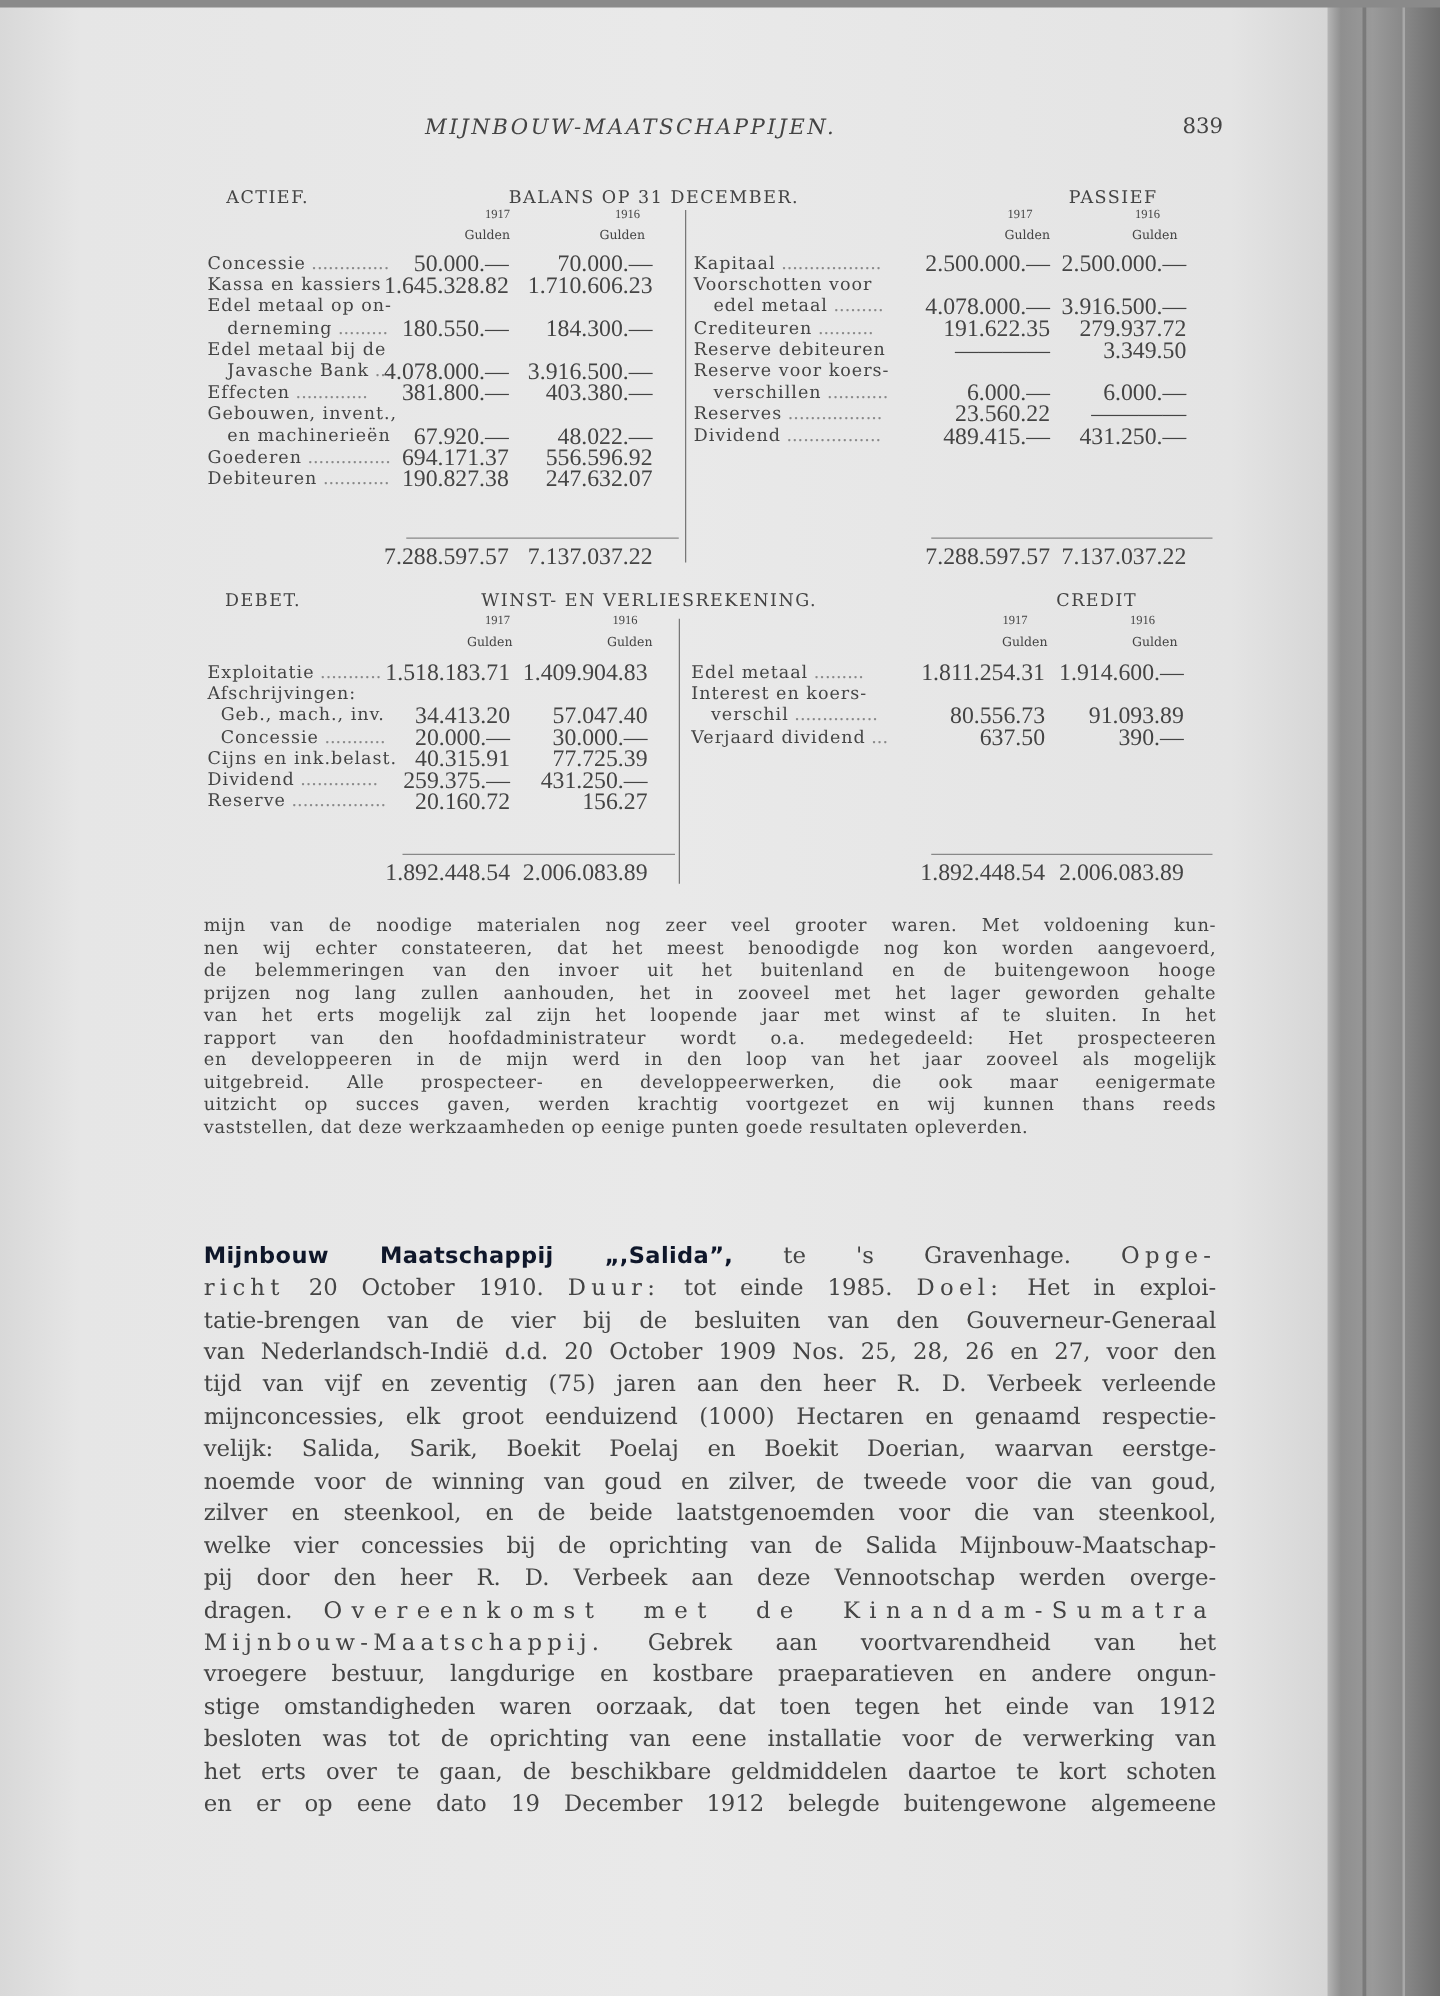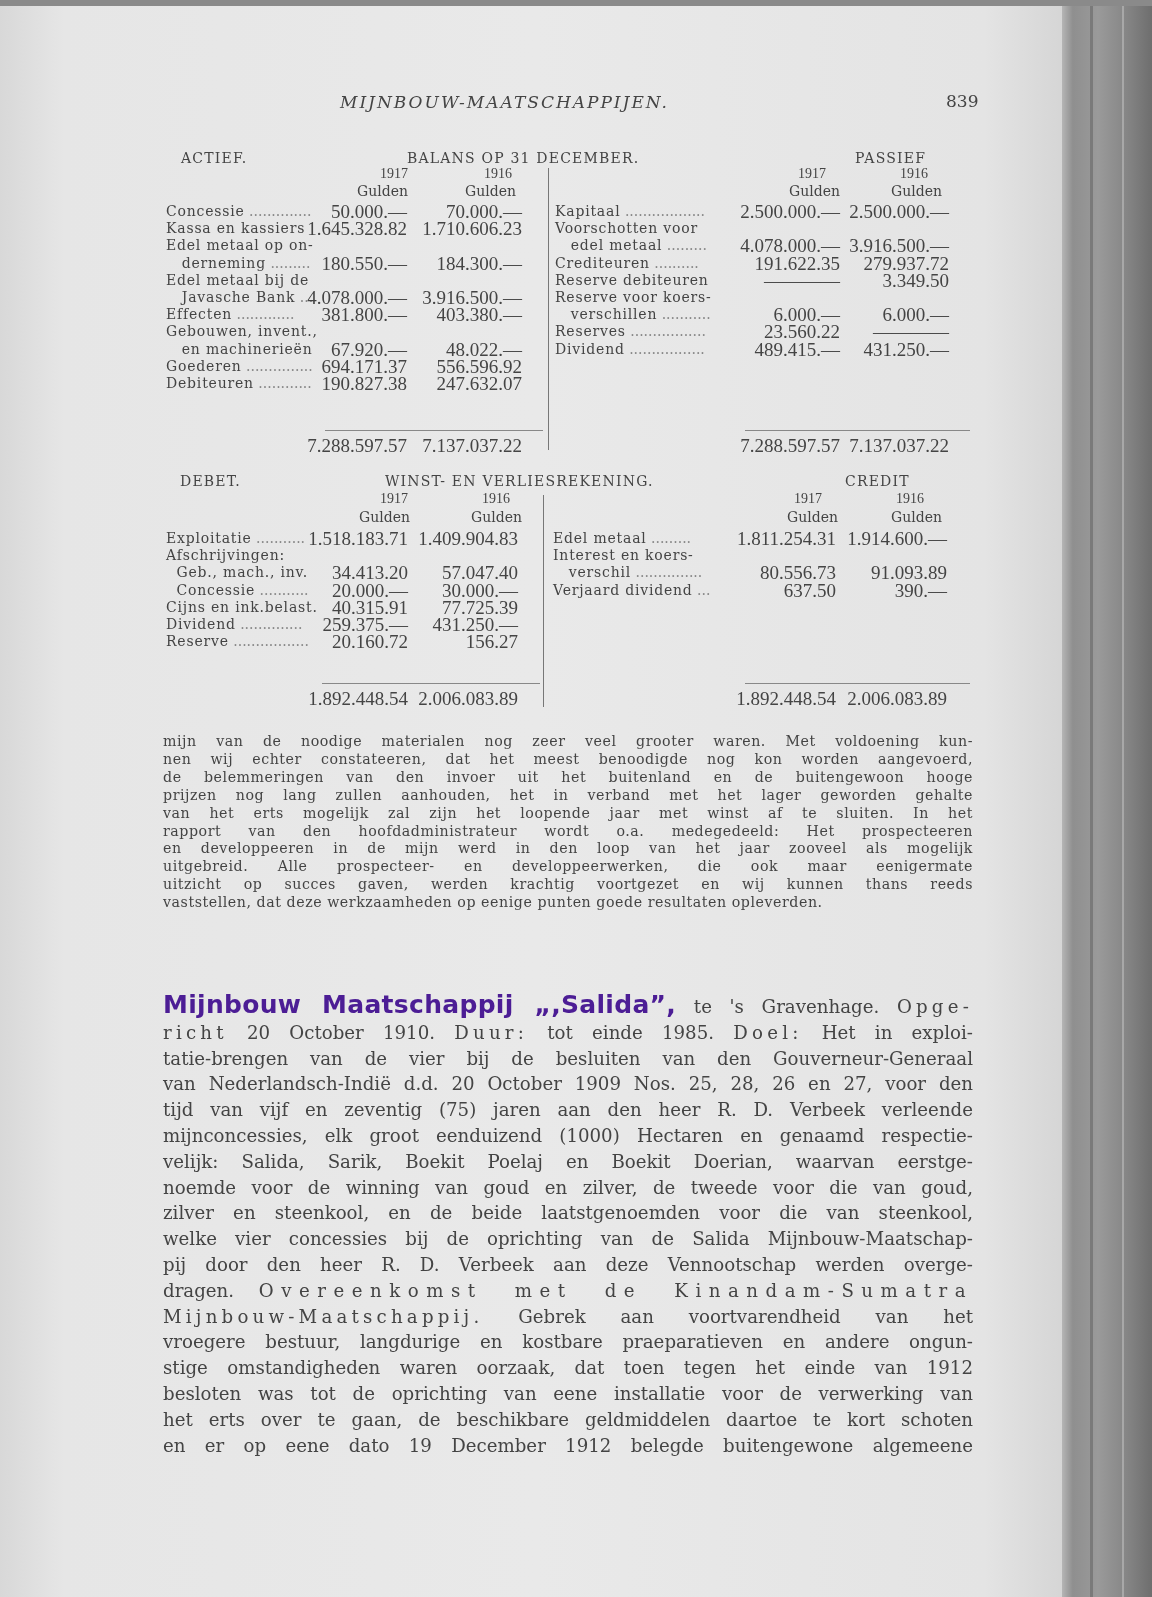--- a/index.html
+++ b/index.html
@@ -22,33 +22,33 @@
 
   .running-head { position:absolute; top:92px; left:340px; font-style:italic; font-size:17px; letter-spacing:2px; color:#444; }
   .page-no { position:absolute; top:91px; left:946px; font-size:17px; color:#444; }
 
   .tbl { position:absolute; font-size:14px; line-height:17.2px; color:#444; }
   .tbl .row { position:relative; height:17.2px; white-space:nowrap; }
   .tbl .lbl { position:absolute; letter-spacing:0.8px; }
   .tbl .v1, .tbl .v2 { position:absolute; text-align:right; font-family:"Liberation Serif", serif; font-size:19px; }
   .tbl .dots { color:#888; letter-spacing:0; }
   .hdr { position:absolute; font-size:14px; letter-spacing:1.2px; color:#444; }
-  .colhdr { position:absolute; text-align:right; font-size:14px; color:#444; }
+  .colhdr { position:absolute; text-align:right; font-size:10px; color:#444; }
   .colhdr.yr { font-family:"Liberation Serif", serif; }
   .vline { position:absolute; width:1px; background:#777; }
   .hline { position:absolute; height:1px; background:#888; }
 
   .report { position:absolute; left:163px; top:733px; width:810px; font-size:14.2px; line-height:17.9px; letter-spacing:0.55px; text-align:justify; color:#444; }
   .report .lead { font-family:"DejaVu Sans", sans-serif; font-weight:bold; font-size:13.5px; color:#333; letter-spacing:0.6px; }
   .report .line { display:block; white-space:nowrap; text-align:justify; text-align-last:justify; }
   .report .line.last { text-align-last:left; }
 
   .company { position:absolute; left:163px; top:992px; width:810px; font-size:18.2px; line-height:25.8px; text-align:justify; color:#444; }
   .company .line { display:block; white-space:nowrap; text-align:justify; text-align-last:justify; }
-  .company .title { font-family:"DejaVu Sans", sans-serif; font-weight:bold; font-size:25px; color:#4c1d95; letter-spacing:0.3px; }
+  .company .title { font-family:"DejaVu Sans", sans-serif; font-weight:bold; font-size:18px; color:#0f172a; letter-spacing:0.3px; }
   .spaced { letter-spacing:4.2px; }
   .spaced-wide { letter-spacing:7.5px; }
 </style>
 </head>
 <body>
 
 <div class="page"></div>
 <div class="spine"></div>
 <div class="topbar"></div>
 
@@ -269,21 +269,21 @@
         <span class="v1" style="right:139px">1.892.448.54</span>
         <span class="v2" style="right:28px">2.006.083.89</span>
       </div>
   </div>
 </div>
 
 <div class="report">
   <span class="line">mijn van de noodige materialen nog zeer veel grooter waren. Met voldoening kun-</span>
   <span class="line">nen wij echter constateeren, dat het meest benoodigde nog kon worden aangevoerd,</span>
   <span class="line">de belemmeringen van den invoer uit het buitenland en de buitengewoon hooge</span>
-  <span class="line">prijzen nog lang zullen aanhouden, het in verband met het lager geworden gehalte</span>
+  <span class="line">prijzen nog lang zullen aanhouden, het in zooveel met het lager geworden gehalte</span>
   <span class="line">van het erts mogelijk zal zijn het loopende jaar met winst af te sluiten. In het</span>
   <span class="line">rapport van den hoofdadministrateur wordt o.a. medegedeeld: Het prospecteeren</span>
   <span class="line">en developpeeren in de mijn werd in den loop van het jaar zooveel als mogelijk</span>
   <span class="line">uitgebreid. Alle prospecteer- en developpeerwerken, die ook maar eenigermate</span>
   <span class="line">uitzicht op succes gaven, werden krachtig voortgezet en wij kunnen thans reeds</span>
   <span class="line last">vaststellen, dat deze werkzaamheden op eenige punten goede resultaten opleverden.</span>
 </div>
 
 <div class="company">
   <span class="line"><span class="title">Mijnbouw Maatschappij „,Salida”,</span><span> te 's Gravenhage.</span> <span class="spaced">Opge-</span></span>

